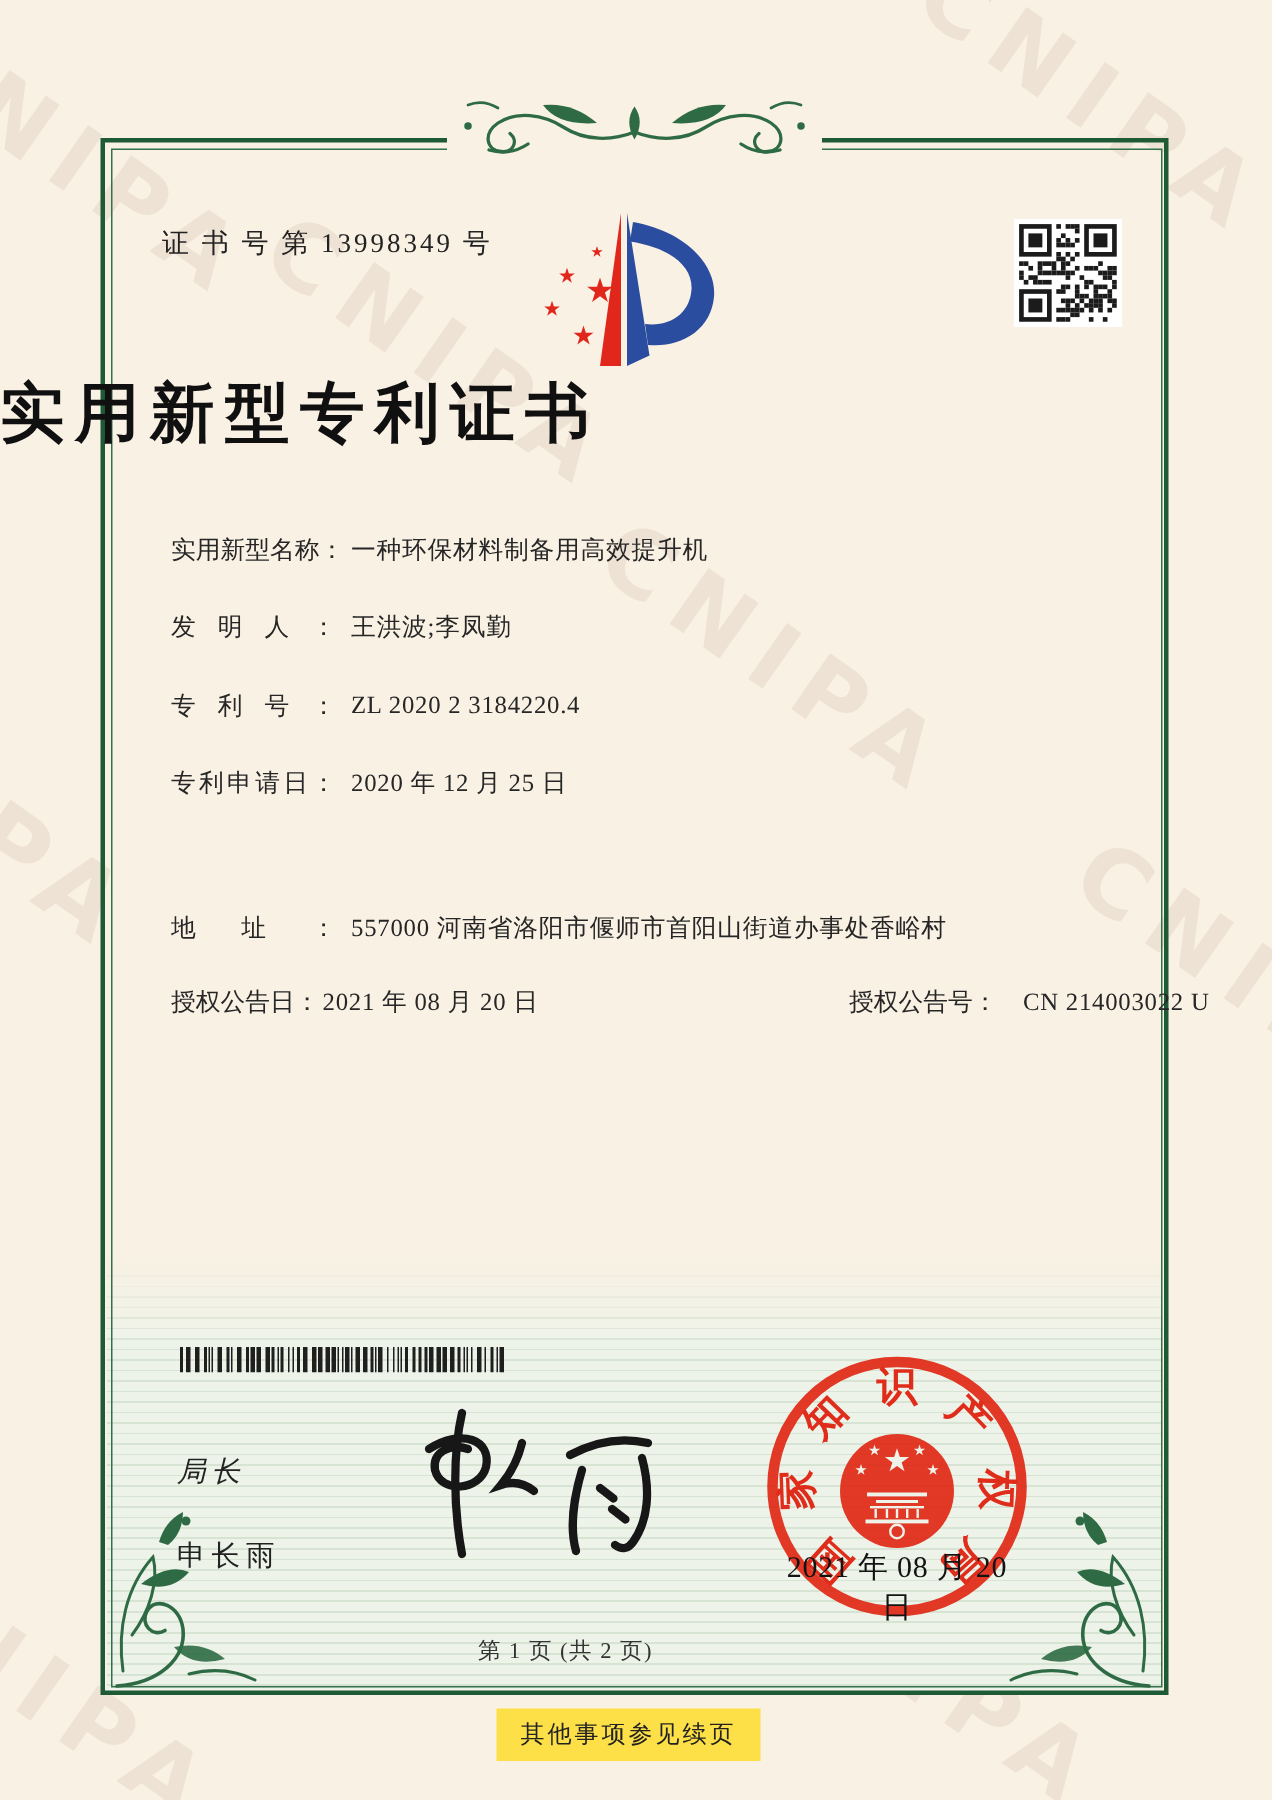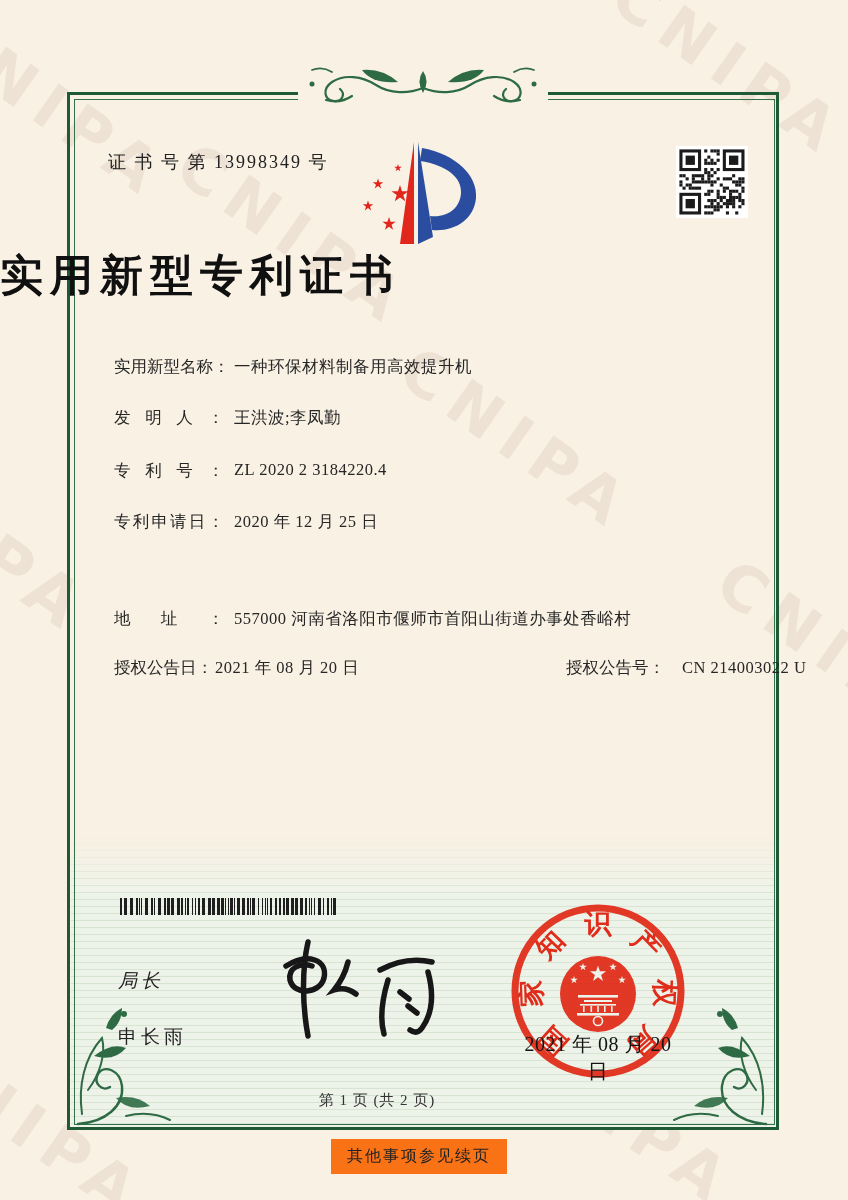--- a/index.html
+++ b/index.html
@@ -44,21 +44,21 @@
   
   .barcode{position:absolute;left:120px;top:898px;width:218px;height:17px;z-index:5;}
   .signer-title{position:absolute;left:118px;top:968px;font-size:19px;letter-spacing:4px;z-index:5;font-style:italic;}
   .signer-name{position:absolute;left:118px;top:1004px;font-size:19px;letter-spacing:4px;z-index:5;margin-top:20px;}
   .signature{position:absolute;left:252px;top:936px;width:195px;height:105px;z-index:6;}
   .seal{position:absolute;left:505px;top:898px;width:186px;height:186px;z-index:6;}
   .seal-date{position:absolute;left:512px;top:1031px;width:172px;text-align:center;
       font-size:20px;letter-spacing:.5px;color:#131313;z-index:7;}
   .page-ind{position:absolute;left:0;width:754px;top:1091px;text-align:center;
       font-size:15px;letter-spacing:1px;color:#333;z-index:5;}
-  .footer-note{position:absolute;left:331px;top:1139px;background:#f97316;
+  .footer-note{position:absolute;left:331px;top:1139px;background:#fde047;
       padding:7px 16px;font-size:16px;letter-spacing:2px;color:#222;z-index:5;}
 </style>
 </head>
 <body>
 
 <div class="page">
 
   <span class="wm" style="left:-38px;top:0px">CNIPA</span>
   <span class="wm" style="left:205px;top:128px">CNIPA</span>
   <span class="wm" style="left:640px;top:-42px">CNIPA</span>

